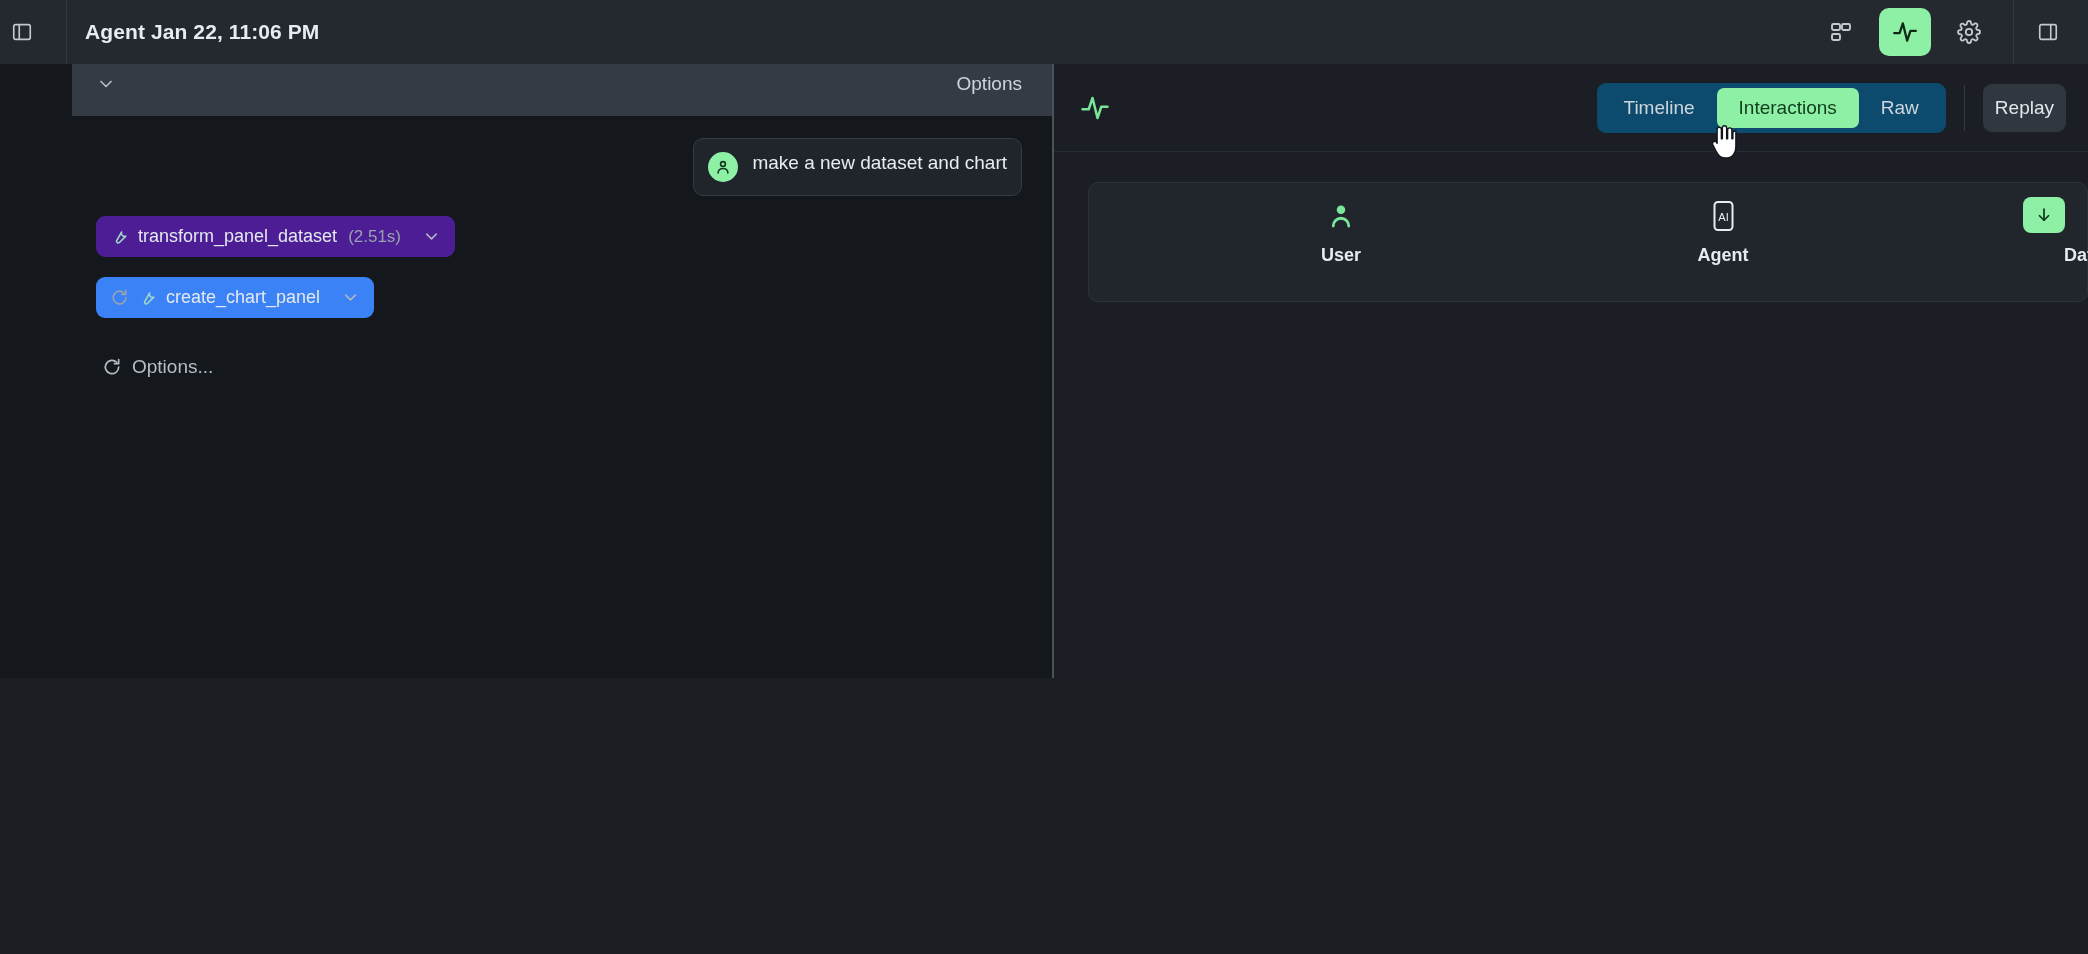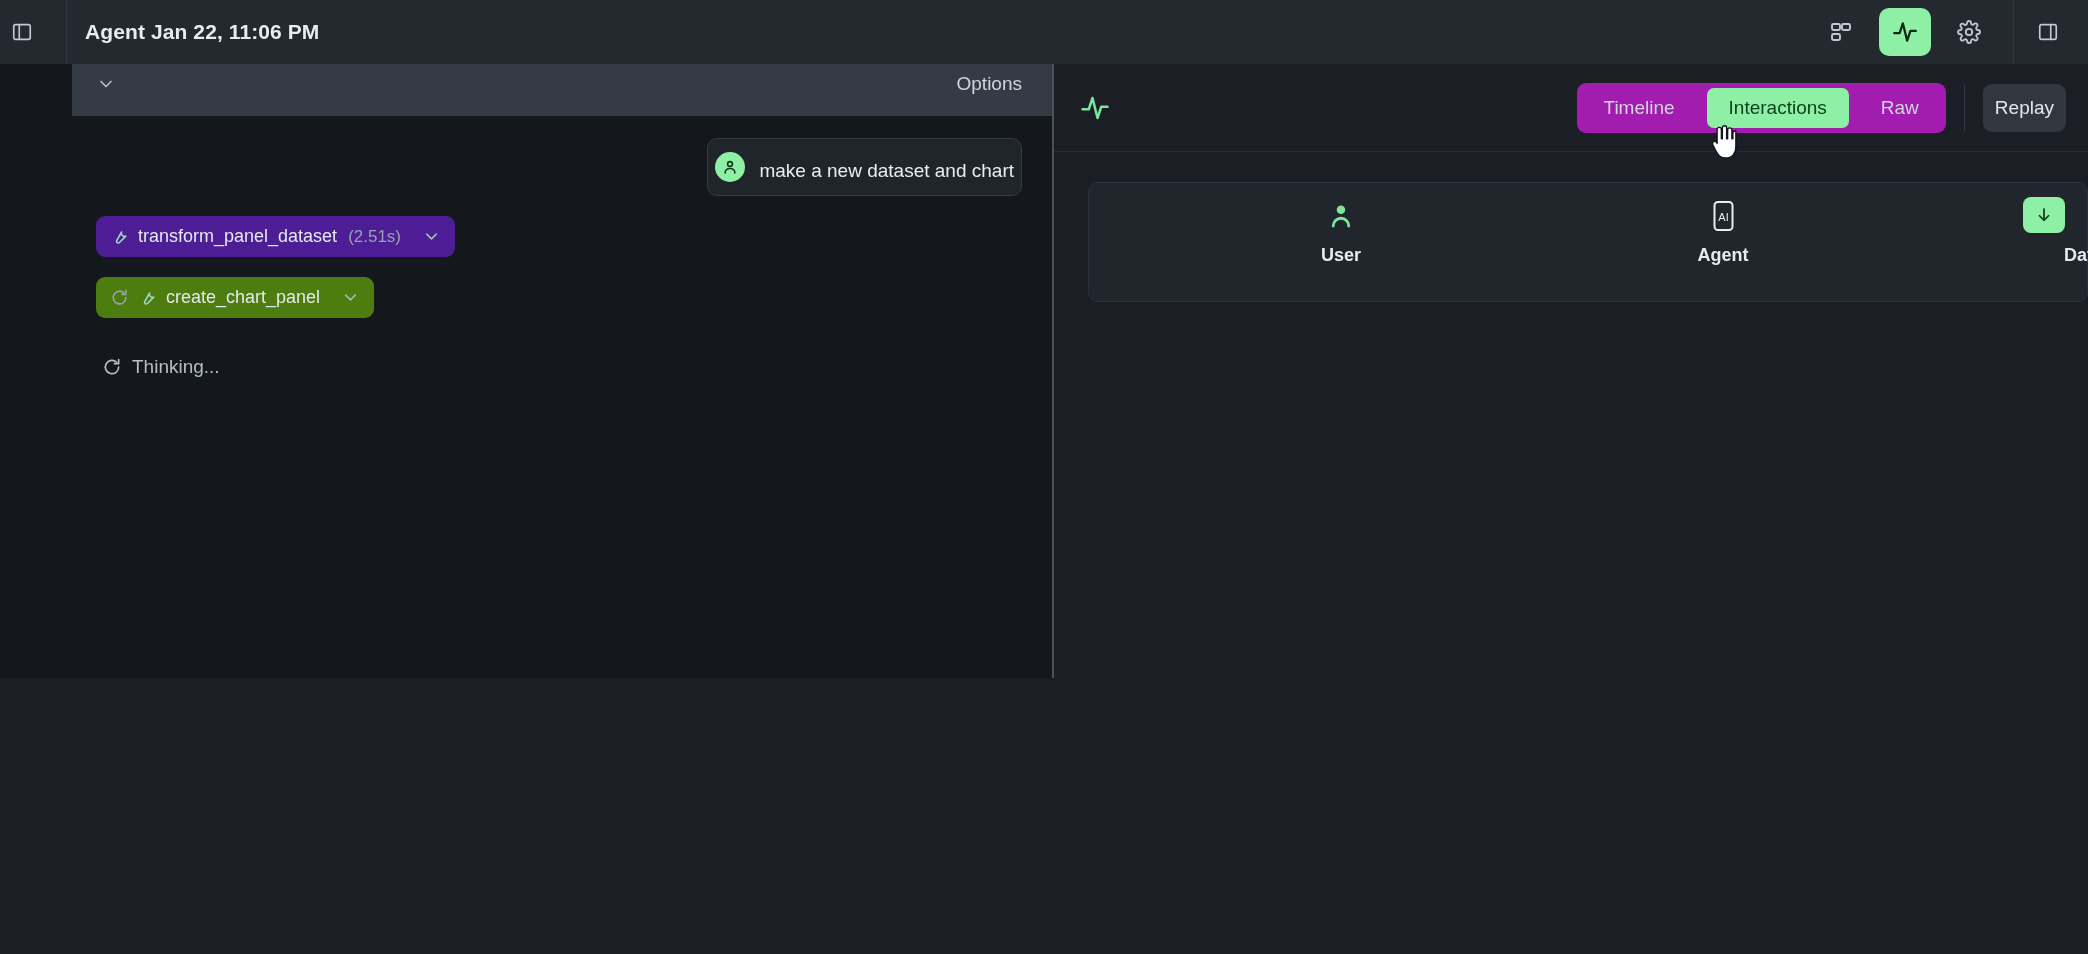--- a/index.html
+++ b/index.html
@@ -61,40 +61,40 @@
     display: flex; align-items: center;
     padding: 0 30px 12px 24px;
   }
   .options-chevron { color: #b7bec7; display: flex; align-items: center; cursor: pointer; }
   .options-label { margin-left: auto; color: #cfd5dc; font-size: 19px; cursor: pointer; }
 
   .chat-scroll { flex: 1; overflow: hidden; padding: 22px 30px 0 24px; }
 
   .user-msg-row { display: flex; justify-content: flex-end; }
   .user-msg {
-    display: flex; align-items: flex-end; gap: 14px;
+    display: flex; align-items: flex-start; gap: 14px;
     background: #20252b; border: 1px solid #343b44;
-    border-radius: 10px; padding: 13px 7px;
+    border-radius: 10px; padding: 13px 14px;
     max-width: 640px;
   }
   .user-avatar {
     width: 30px; height: 30px; border-radius: 50%;
     background: #8ef0a5; color: #14391f;
     display: flex; align-items: center; justify-content: center;
     flex: 0 0 30px;
   }
   .user-msg-text { color: #e9edf2; font-size: 19px; white-space: nowrap; }
 
   .tool-row { margin-top: 20px; display: flex; }
   .tool-pill {
     display: inline-flex; align-items: center; gap: 9px;
     background: #4c1d95; border-radius: 9px;
     padding: 10px 14px; cursor: pointer;
   }
-  .tool-pill.pending { background: #4d7c0f; }
+  .tool-pill.pending { background: #3b82f6; }
   .spinner-ico { color: #9aa3ad; display: flex; align-items: center; }
   .wrench-ico { display: flex; align-items: center; }
   .tool-name { color: #e4e9ef; font-size: 18px; }
   .tool-dur { color: #9aa3ad; font-size: 17px; margin-left: 2px; }
   .tool-chev { color: #aeb6bf; display: flex; align-items: center; margin-left: 12px; }
 
   .thinking-row {
     margin-top: 38px; display: flex; align-items: center; gap: 10px;
     padding-left: 6px;
   }
@@ -109,22 +109,22 @@
   .insp-header {
     height: 88px; min-height: 88px;
     display: flex; align-items: center;
     padding: 0 22px 0 26px;
     border-bottom: 1px solid #272c33;
     position: relative;
   }
   .pulse-ico { color: #7ae69a; display: flex; align-items: center; }
   .tabgroup {
     margin-left: auto; display: flex; align-items: center;
-    background: #a21caf; border-radius: 9px; padding: 5px;
-    gap: 10px;
+    background: #0c4a6e; border-radius: 9px; padding: 5px;
+    gap: 0;
   }
   .tab {
     padding: 9px 22px; border-radius: 7px;
     color: #cfd5dc; font-size: 19px; cursor: pointer;
     white-space: nowrap;
   }
   .tab.active { background: #8ef0a5; color: #11401f; }
   .insp-sep { width: 1px; height: 46px; background: #343a42; margin: 0 18px; }
   .replay-btn {
     background: #31373f; border-radius: 9px;
@@ -296,21 +296,21 @@
           </div>
         </div>
 
         <div class="thinking-row">
           <span class="spinner-ico">
             <svg width="20" height="20" viewBox="0 0 24 24" fill="none" stroke="#b6bdc6" stroke-width="2" stroke-linecap="round">
               <path d="M20 12a8 8 0 1 1-2.4-5.7"></path>
                 <polyline points="20,3 20,8 15,8" stroke-linejoin="round"></polyline>
             </svg>
           </span>
-          <span class="thinking-text">Thinking...</span>
+          <span class="thinking-text">Options...</span>
         </div>
 
       </div>
     </div>
 
     <div class="panel-divider"></div>
 
     <div class="inspector">
 
       <div class="insp-header">

